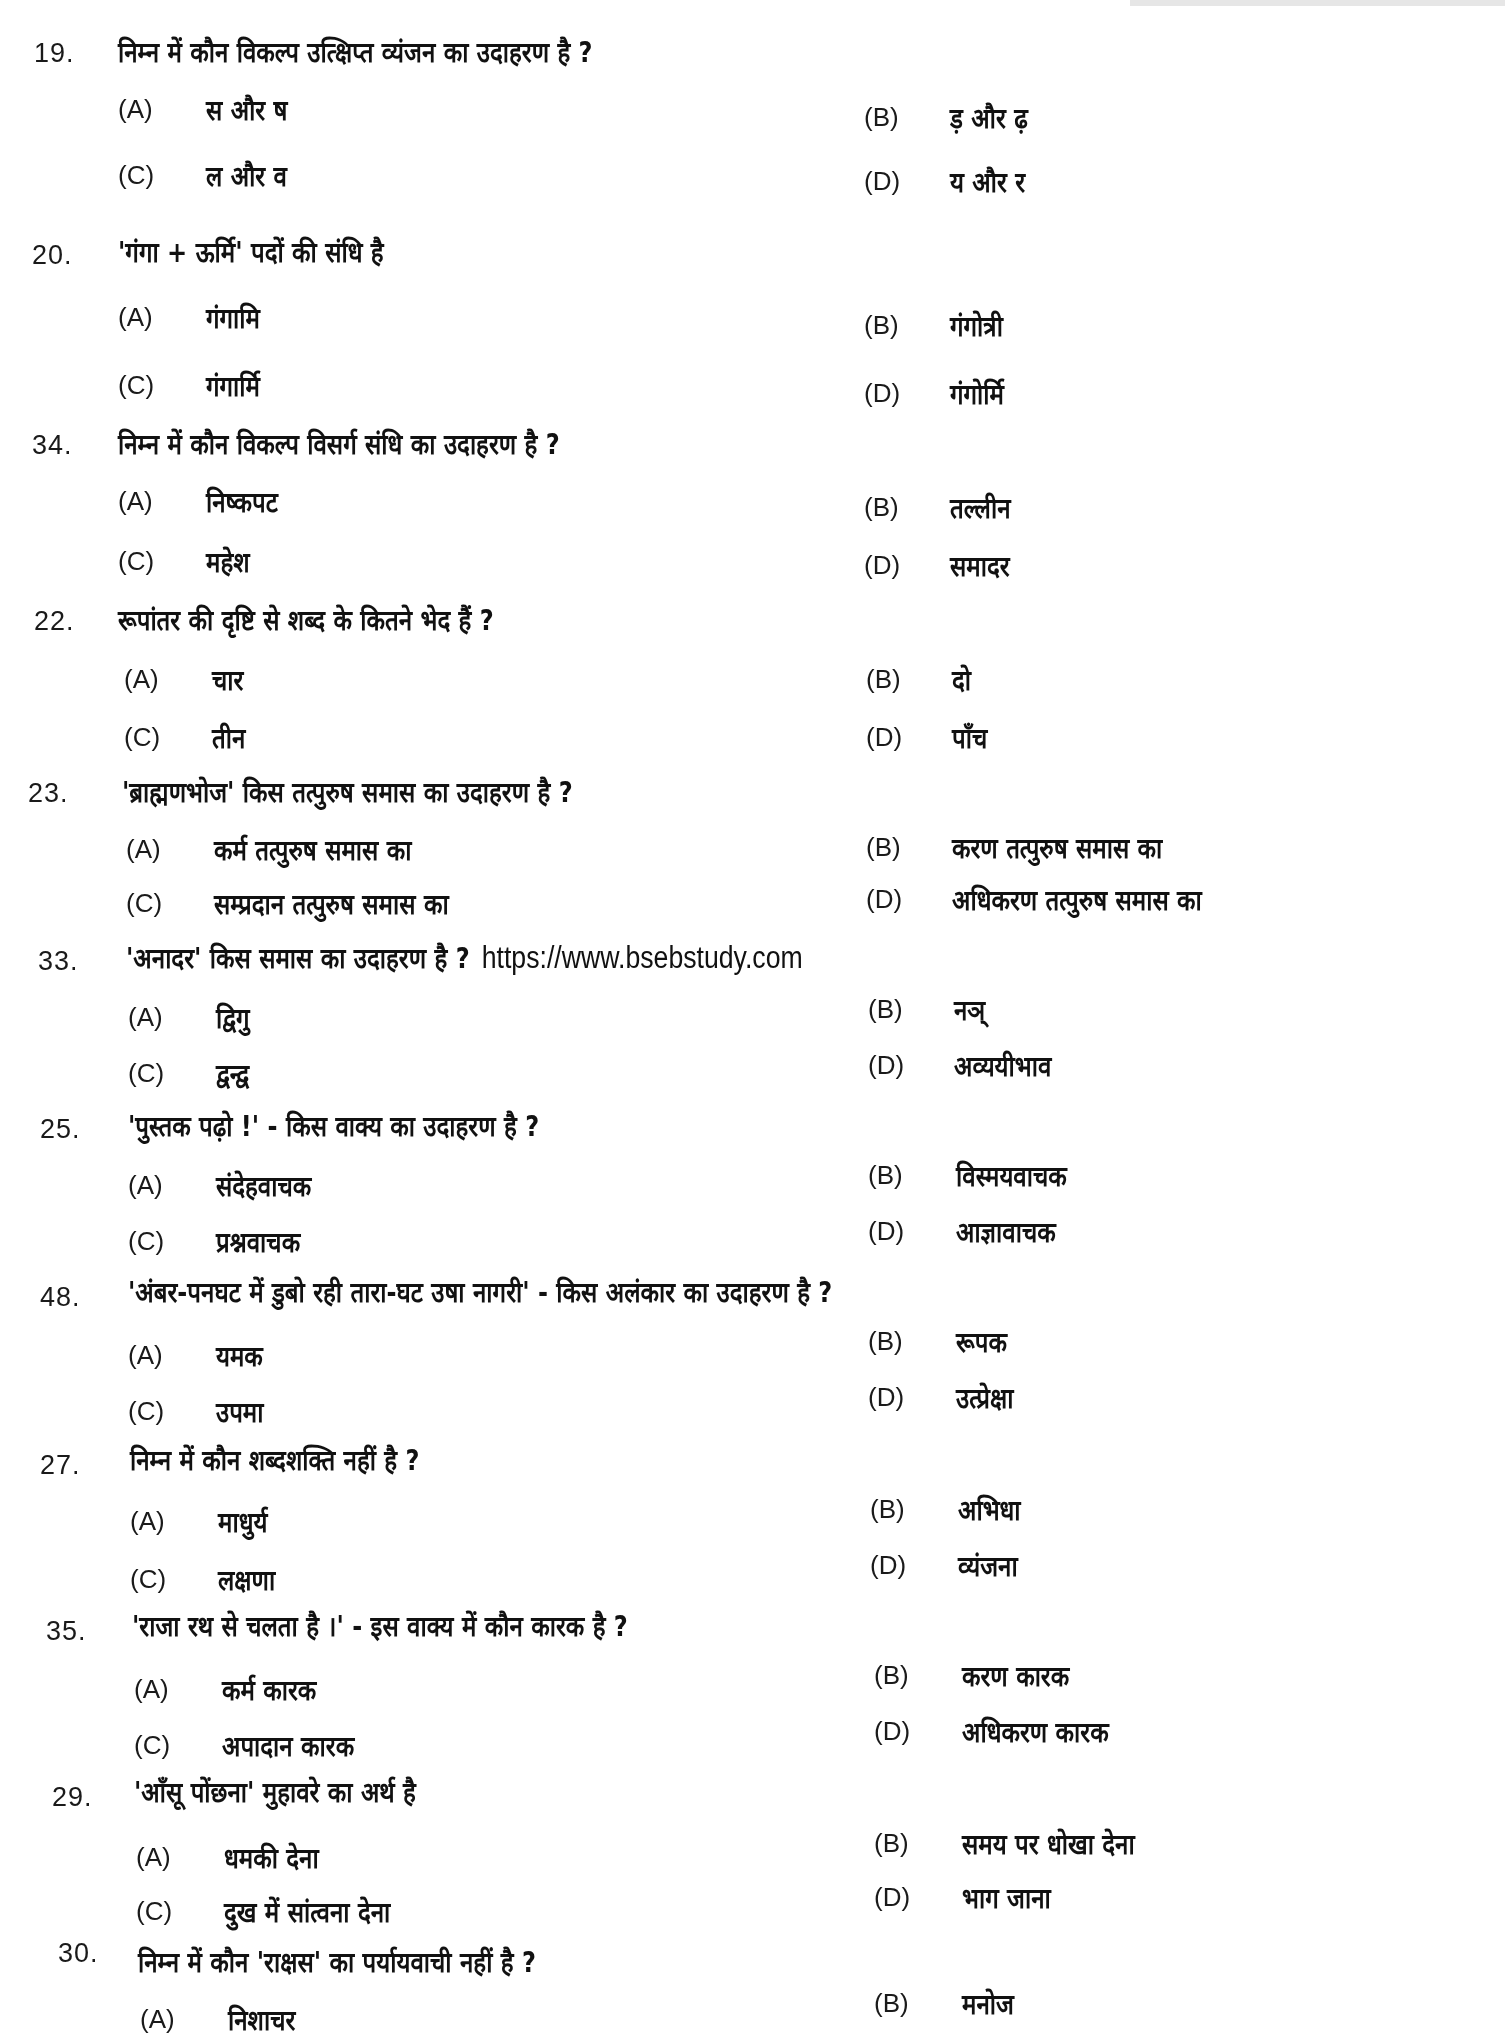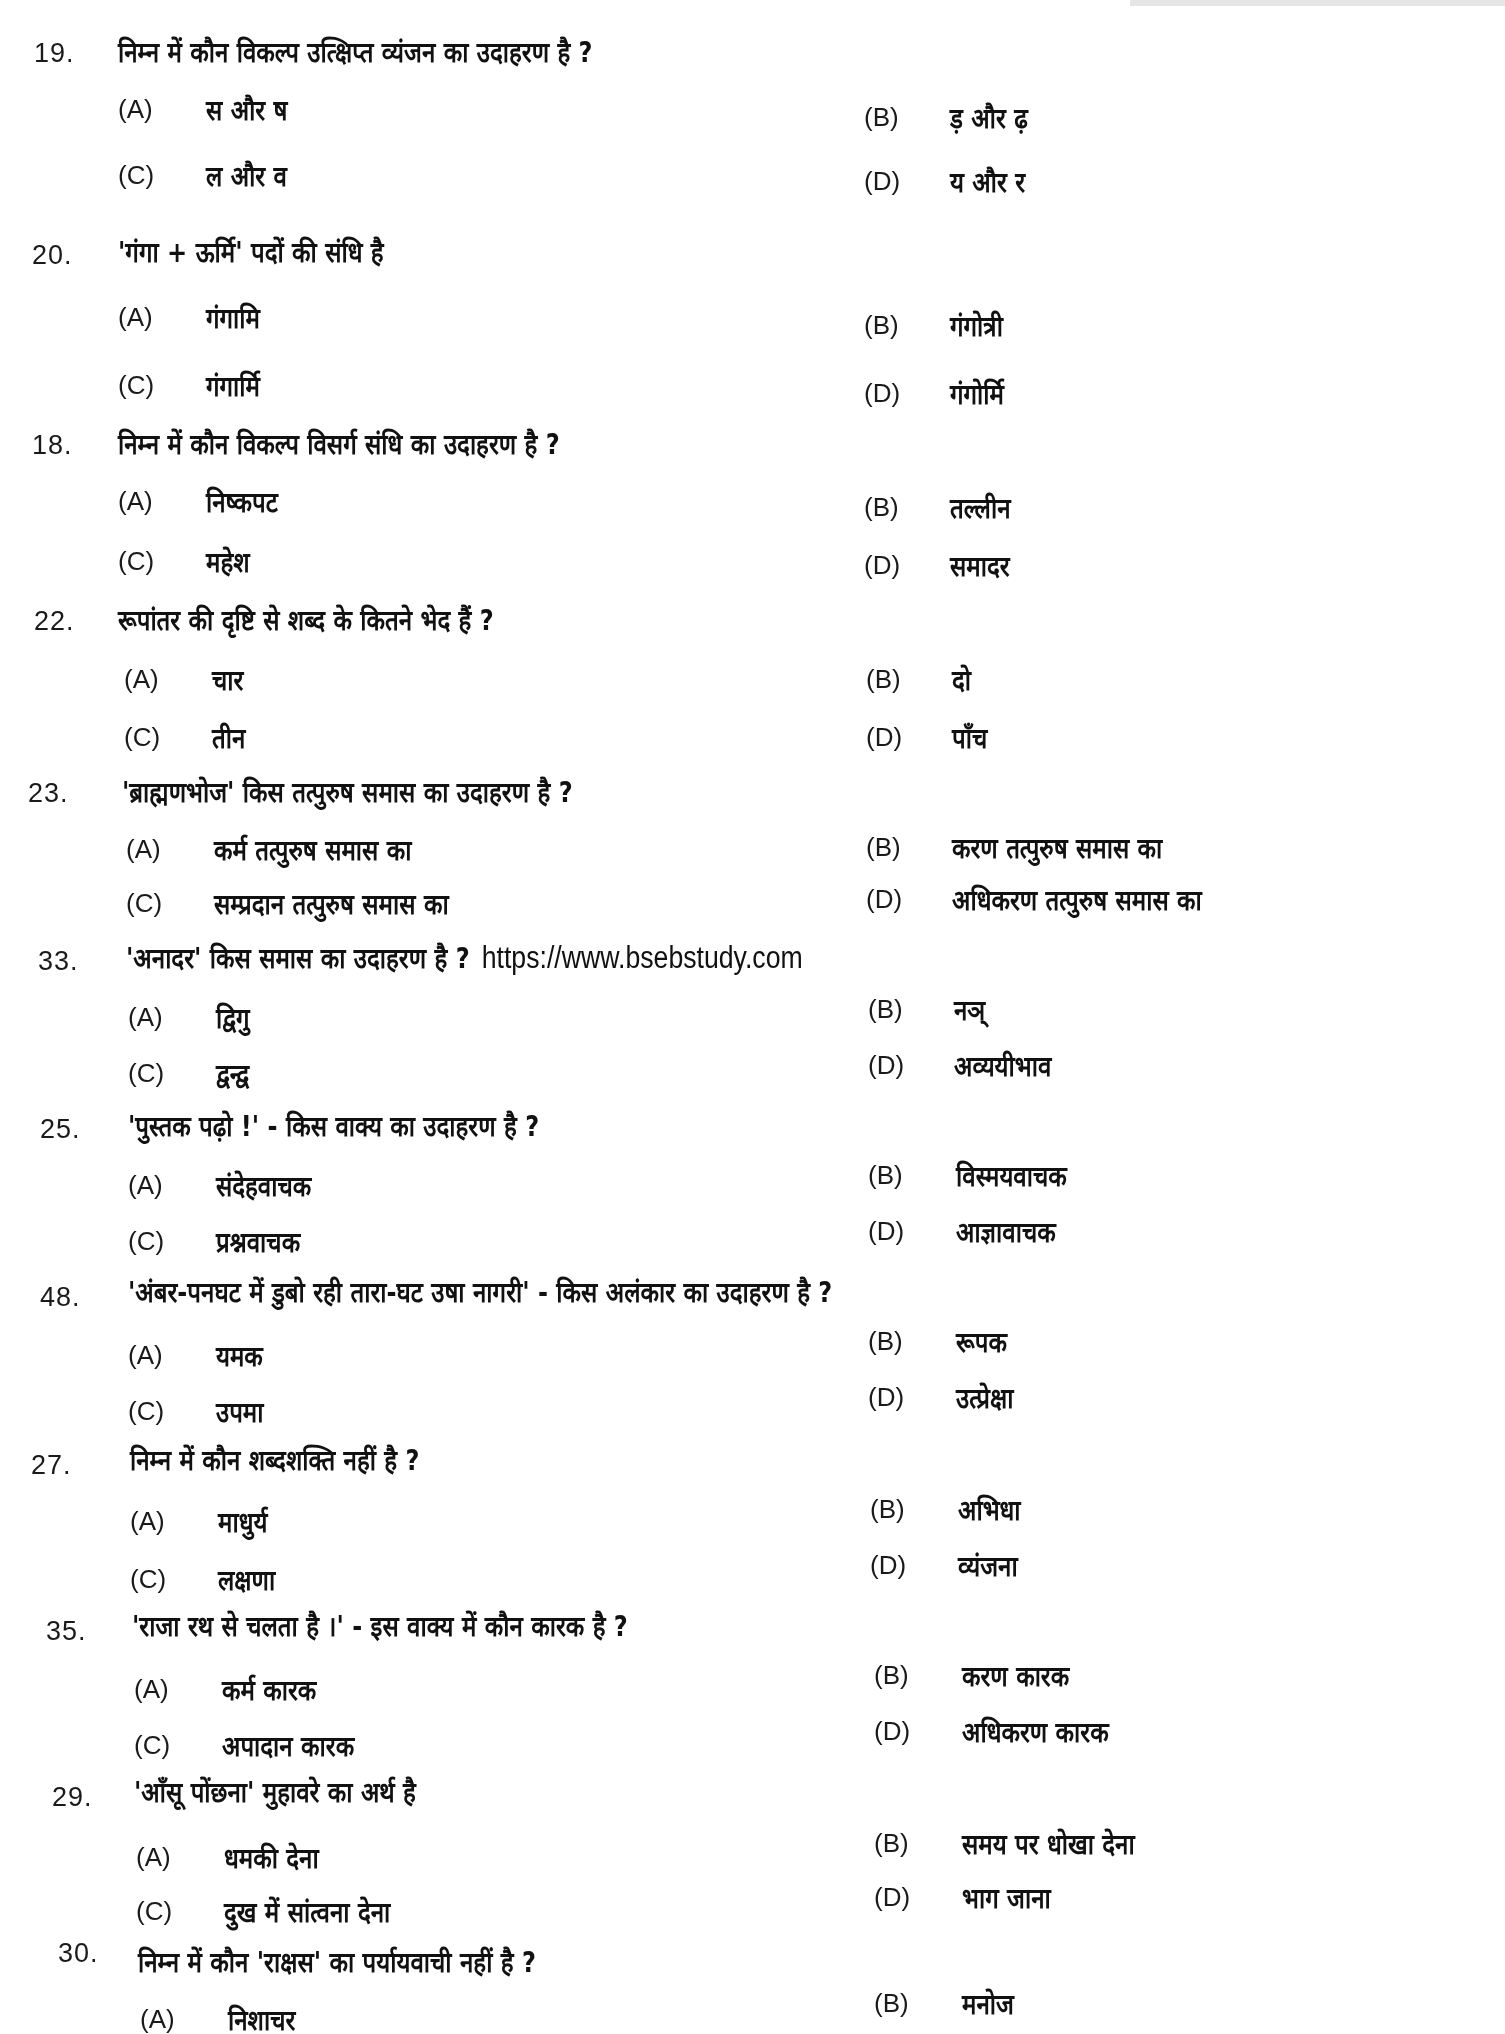--- a/index.html
+++ b/index.html
@@ -71,21 +71,21 @@
         <span class="lbl">(C)</span>
         <span class="val">गंगार्मि</span>
       </div>
     <div class="opt" style="left:864px;top:374px">
         <span class="lbl">(D)</span>
         <span class="val" style="left:86px">गंगोर्मि</span>
       </div>
   </div>
 
   <div class="q" style="top:0">
-    <span class="qnum" style="left:32px;top:430px">18.</span>
+    <span class="qnum" style="left:32px;top:430px">34.</span>
     <span class="qtext" style="left:118px;top:424px">निम्न में कौन विकल्प विसर्ग संधि का उदाहरण है ?</span>
     <div class="opt" style="left:118px;top:482px">
         <span class="lbl">(A)</span>
         <span class="val">निष्कपट</span>
       </div>
     <div class="opt" style="left:864px;top:488px">
         <span class="lbl">(B)</span>
         <span class="val" style="left:86px">तल्लीन</span>
       </div>
     <div class="opt" style="left:118px;top:542px">
@@ -199,21 +199,21 @@
         <span class="lbl">(C)</span>
         <span class="val" style="left:88px">उपमा</span>
       </div>
     <div class="opt" style="left:868px;top:1378px">
         <span class="lbl">(D)</span>
         <span class="val" style="left:88px">उत्प्रेक्षा</span>
       </div>
   </div>
 
   <div class="q" style="top:0">
-    <span class="qnum" style="left:31px;top:1450px">27.</span>
+    <span class="qnum" style="left:40px;top:1450px">27.</span>
     <span class="qtext" style="left:130px;top:1440px">निम्न में कौन शब्दशक्ति नहीं है ?</span>
     <div class="opt" style="left:130px;top:1502px">
         <span class="lbl">(A)</span>
         <span class="val" style="left:88px">माधुर्य</span>
       </div>
     <div class="opt" style="left:870px;top:1490px">
         <span class="lbl">(B)</span>
         <span class="val" style="left:88px">अभिधा</span>
       </div>
     <div class="opt" style="left:130px;top:1560px">

